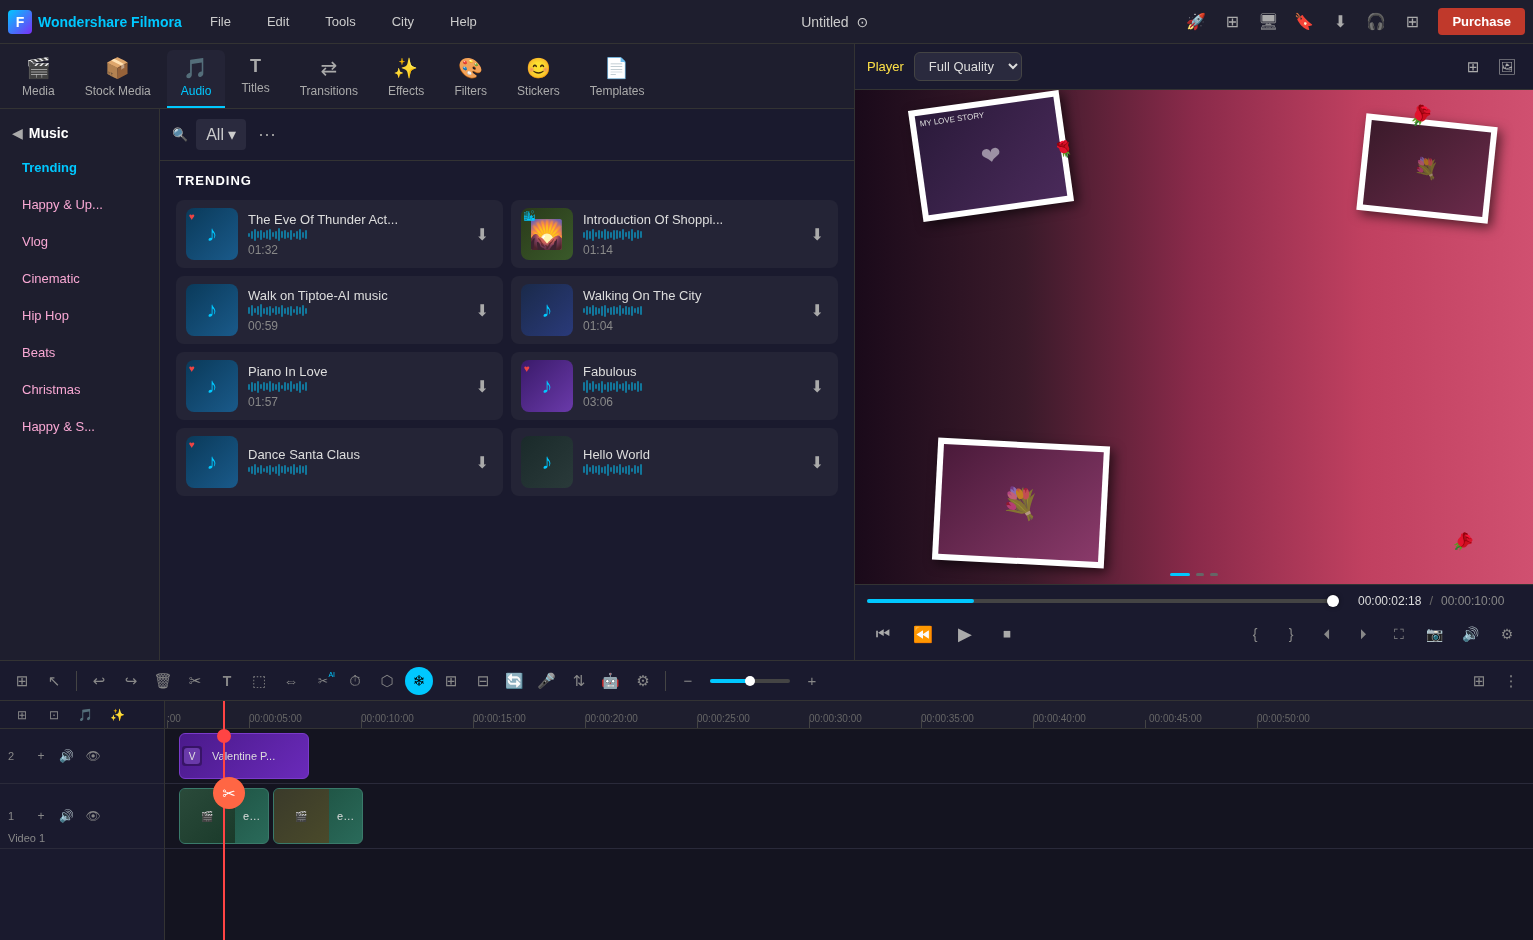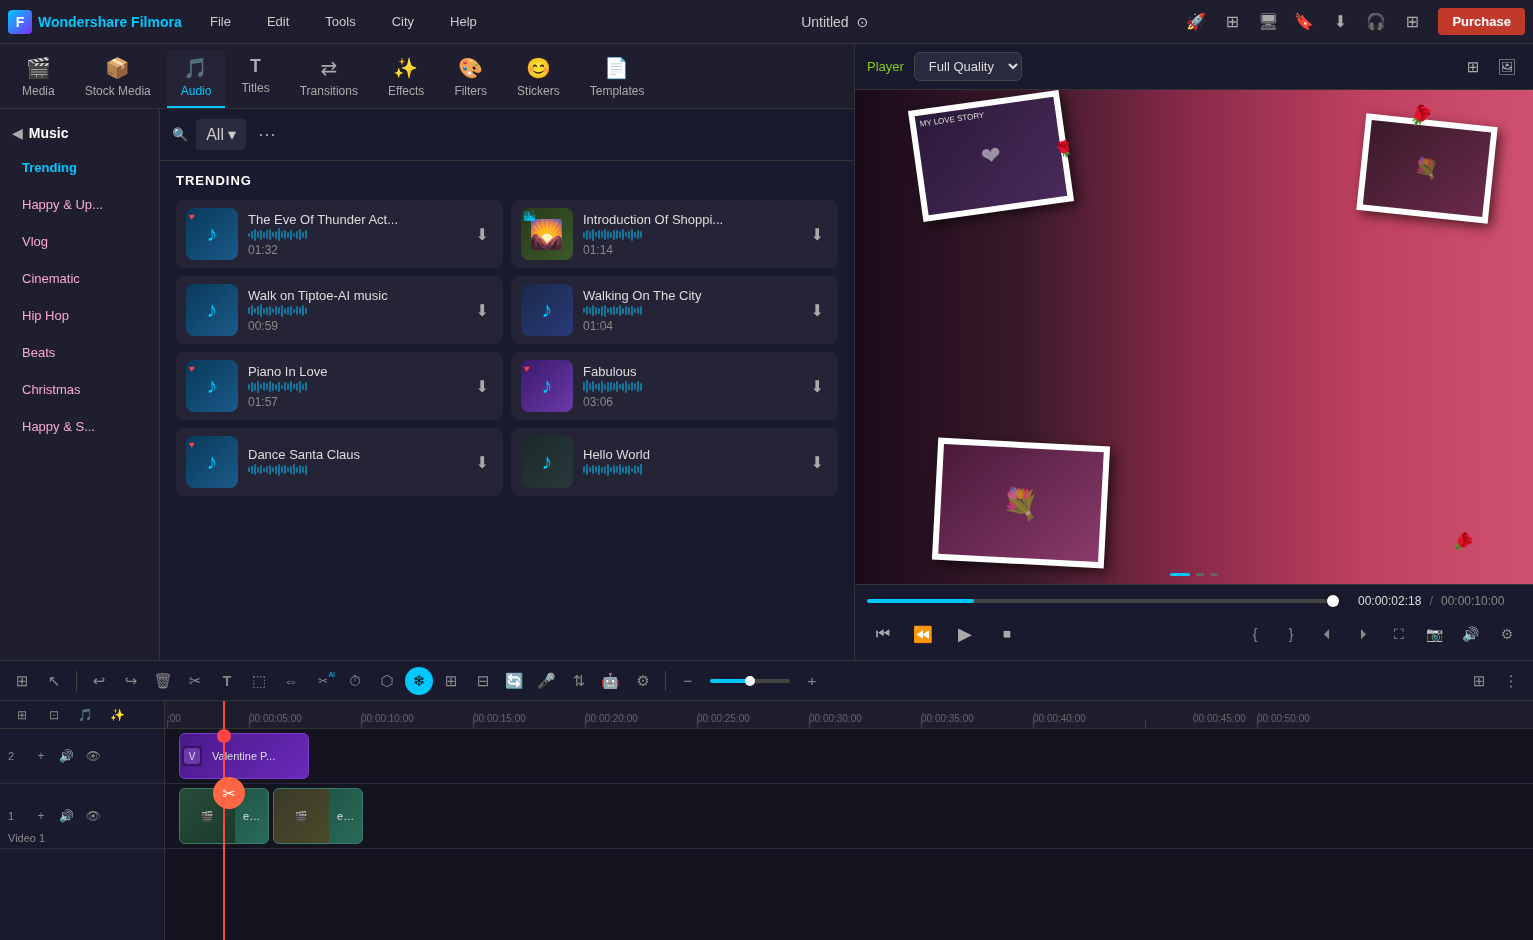--- a/index.html
+++ b/index.html
@@ -54,21 +54,21 @@
     .music-thumb { width: 52px; height: 52px; border-radius: 8px; background: linear-gradient(135deg, #1a3a4a, #0a2a3a); display: flex; align-items: center; justify-content: center; flex-shrink: 0; position: relative; overflow: hidden; }
     .music-thumb .music-note { font-size: 22px; color: #00c8ff; }
     .music-info { flex: 1; min-width: 0; }
     .music-title { color: #ddd; font-size: 13px; font-weight: 500; white-space: nowrap; overflow: hidden; text-overflow: ellipsis; }
     .music-duration { color: #888; font-size: 12px; }
     .music-download { color: #aaa; font-size: 16px; cursor: pointer; padding: 4px; }
 
     
     #right-panel { flex: 1; display: flex; flex-direction: column; background: #1a1a2e; }
     #player-header { display: flex; align-items: center; padding: 8px 12px; border-bottom: 1px solid #333; gap: 10px; }
-    #player-label { color: #84cc16; font-size: 13px; }
+    #player-label { color: #fde047; font-size: 13px; }
     #quality-select { background: #2a2a3e; border: 1px solid #444; border-radius: 6px; padding: 5px 10px; color: #ddd; font-size: 13px; cursor: pointer; }
     #player-view-icons { margin-left: auto; display: flex; gap: 6px; }
     .view-btn { width: 28px; height: 28px; display: flex; align-items: center; justify-content: center; cursor: pointer; border-radius: 4px; color: #aaa; font-size: 15px; }
 
     #preview-area { flex: 1; background: #0d0d1a; display: flex; align-items: center; justify-content: center; overflow: hidden; }
     .preview-placeholder { width: 100%; height: 290px; background: linear-gradient(135deg, #1a0a2e 0%, #2a1a4e 30%, #8B1a3a 60%, #c0304a 80%, #d04060 100%); position: relative; overflow: hidden; display: flex; align-items: center; justify-content: center; }
 
     #player-controls { padding: 8px 12px; border-top: 1px solid #333; }
     #progress-bar-container { display: flex; align-items: center; gap: 8px; margin-bottom: 8px; }
     #progress-track { flex: 1; height: 4px; background: #444; border-radius: 2px; cursor: pointer; position: relative; }
@@ -668,21 +668,21 @@
         <div class="ruler-tick" style="left:420px;">00:00:20:00</div>
         <div class="ruler-line" style="left:420px;"></div>
         <div class="ruler-tick" style="left:532px;">00:00:25:00</div>
         <div class="ruler-line" style="left:532px;"></div>
         <div class="ruler-tick" style="left:644px;">00:00:30:00</div>
         <div class="ruler-line" style="left:644px;"></div>
         <div class="ruler-tick" style="left:756px;">00:00:35:00</div>
         <div class="ruler-line" style="left:756px;"></div>
         <div class="ruler-tick" style="left:868px;">00:00:40:00</div>
         <div class="ruler-line" style="left:868px;"></div>
-        <div class="ruler-tick" style="left:980px;padding-left:48px;">00:00:45:00</div>
+        <div class="ruler-tick" style="left:936px;padding-left:48px;">00:00:45:00</div>
         <div class="ruler-line" style="left:980px;"></div>
         <div class="ruler-tick" style="left:1092px;">00:00:50:00</div>
         <div class="ruler-line" style="left:1092px;"></div>
       </div>
 
       <div id="tracks-container">
 
         <div id="playhead"></div>
 
         <div id="playhead-scissors">✂</div>

